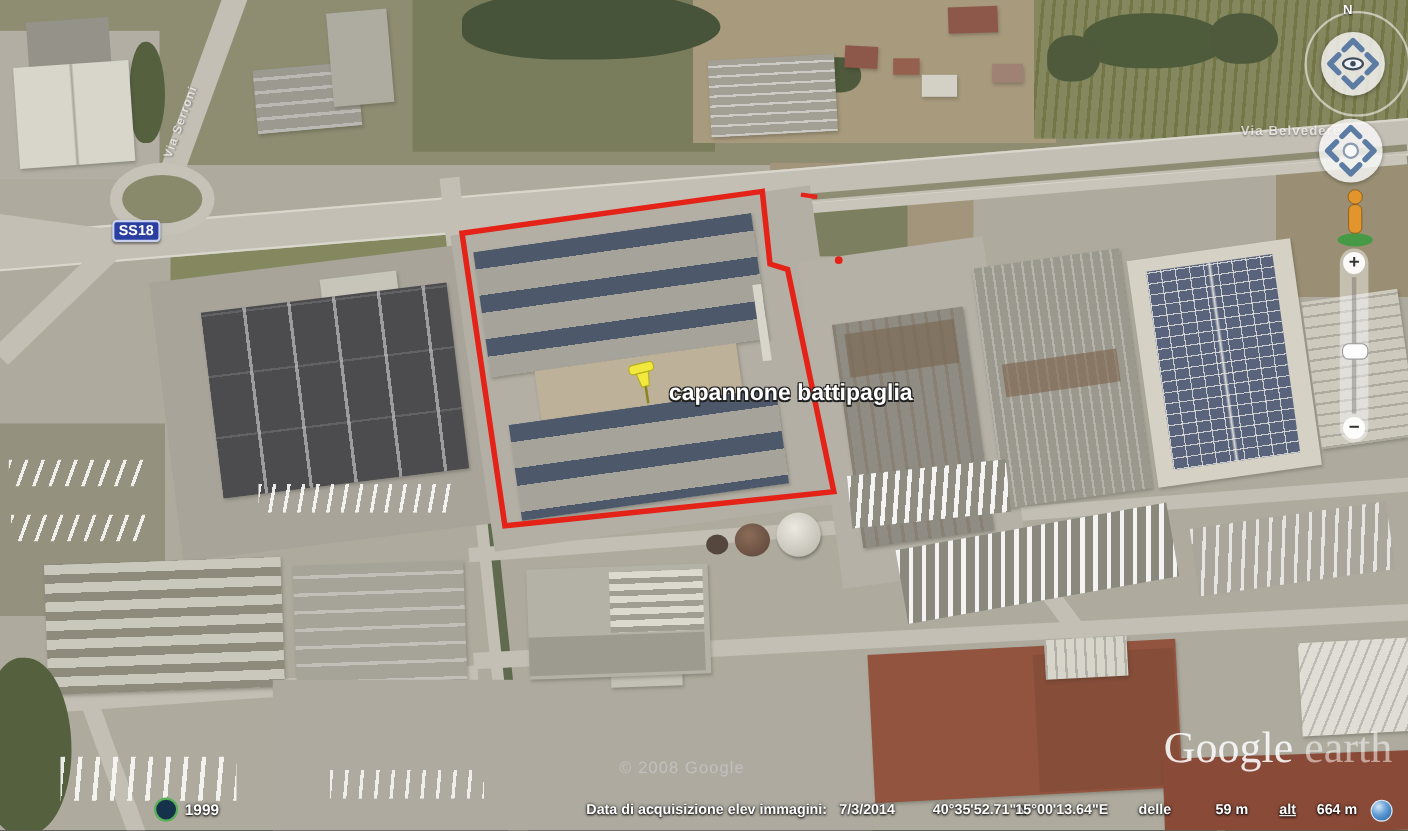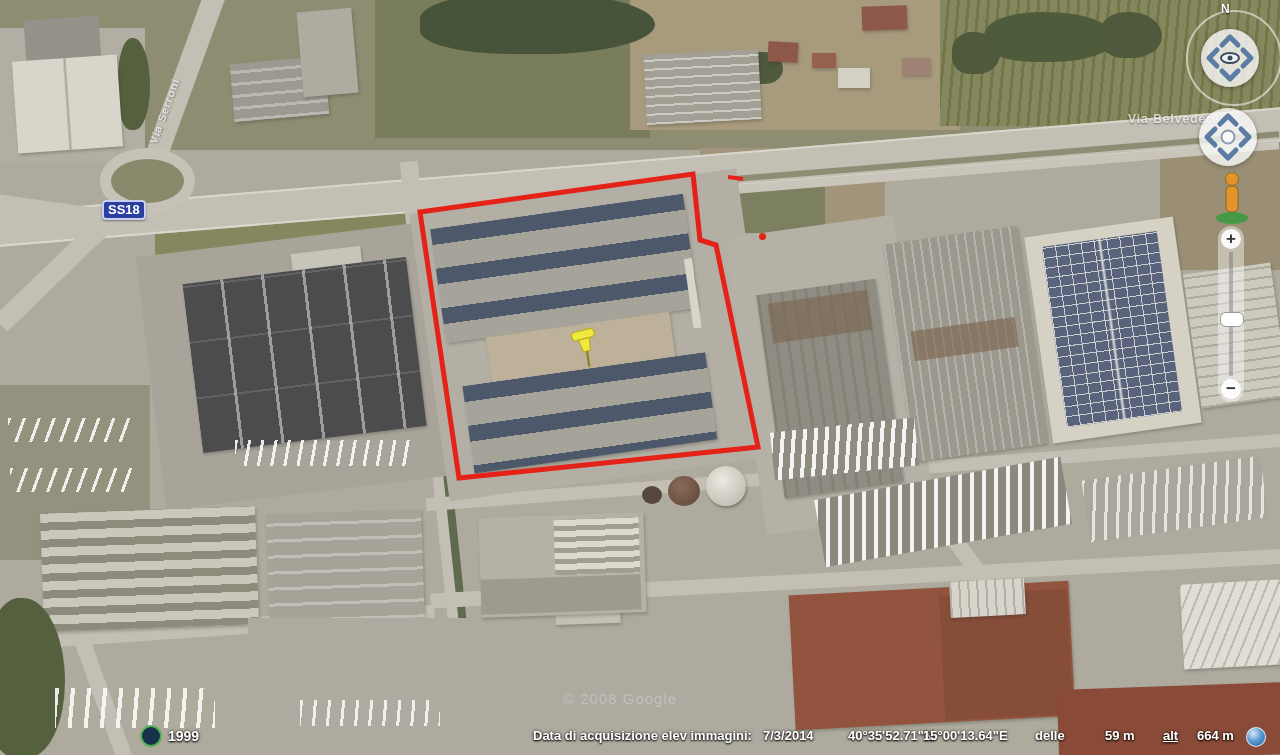--- a/index.html
+++ b/index.html
@@ -164,26 +164,30 @@
   <div class="redmark rot" style="left:728px;top:176px;width:15px;height:4px;transform:rotate(8deg);"></div>
   <div class="redmark" style="left:759px;top:233px;width:7px;height:7px;border-radius:50%;"></div>
 
   <svg class="abs" style="left:570px;top:328px;z-index:7;cursor:pointer;" width="34" height="46" viewBox="0 0 24 32">
     <g transform="rotate(-14 12 12)">
       <rect x="3" y="1" width="16" height="6" rx="2.5" fill="#f2e93e" stroke="#b8b020" stroke-width="0.8"></rect>
       <path d="M7,7 L15,7 L13.4,16 L8.6,16 Z" fill="#f2e93e" stroke="#b8b020" stroke-width="0.8"></path>
       <path d="M11,16 L10,27" stroke="#8a8420" stroke-width="1.6"></path>
     </g>
   </svg>
+  <div class="maplabel" style="left:608px;top:346px;font-size:21px;z-index:7;">capannone battipaglia</div>
 
   <div class="shield" style="left:102px;top:200px;z-index:5;">SS18</div>
   <div class="faintlabel rot" style="left:130px;top:105px;transform:rotate(-70deg);opacity:.75;font-size:11px;z-index:5;">Via Serroni</div>
   <div class="faintlabel" style="left:1128px;top:112px;opacity:.8;z-index:5;">Via Belvedere</div>
 
   <div class="copyright" style="z-index:9;">© 2008 Google</div>
+  <div class="ge-watermark" style="z-index:9;">
+    <span class="w1">Google</span><span class="w2"> earth</span>
+  </div>
 
   <div>
     <span class="status" style="left:533px;">Data di acquisizione elev immagini:</span>
     <span class="status" style="left:763px;">7/3/2014</span>
     <span class="status" style="left:848px;">40°35'52.71"N</span>
     <span class="status" style="left:923px;">15°00'13.64"E</span>
     <span class="status" style="left:1035px;">delle</span>
     <span class="status" style="left:1105px;">59 m</span>
     <span class="status" style="left:1163px;text-decoration:underline;">alt</span>
     <span class="status" style="left:1197px;text-align:center;">664 m</span>

